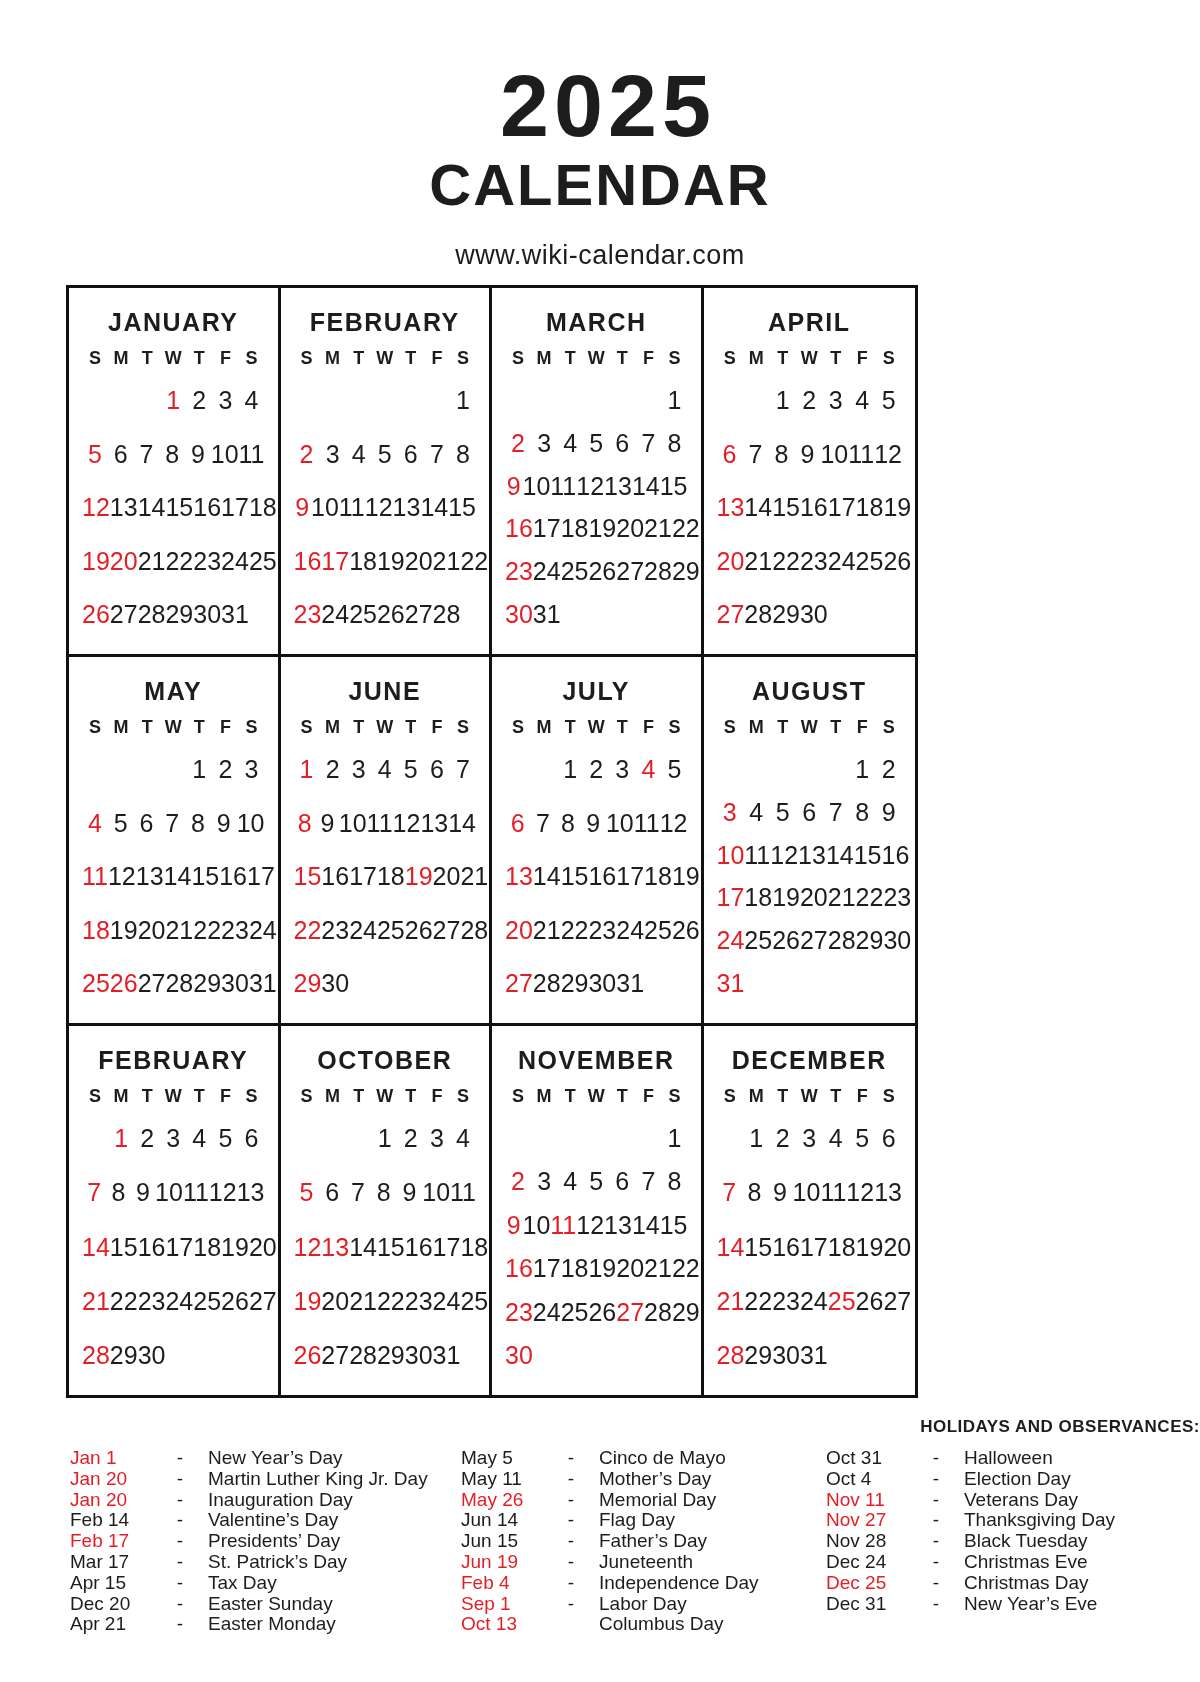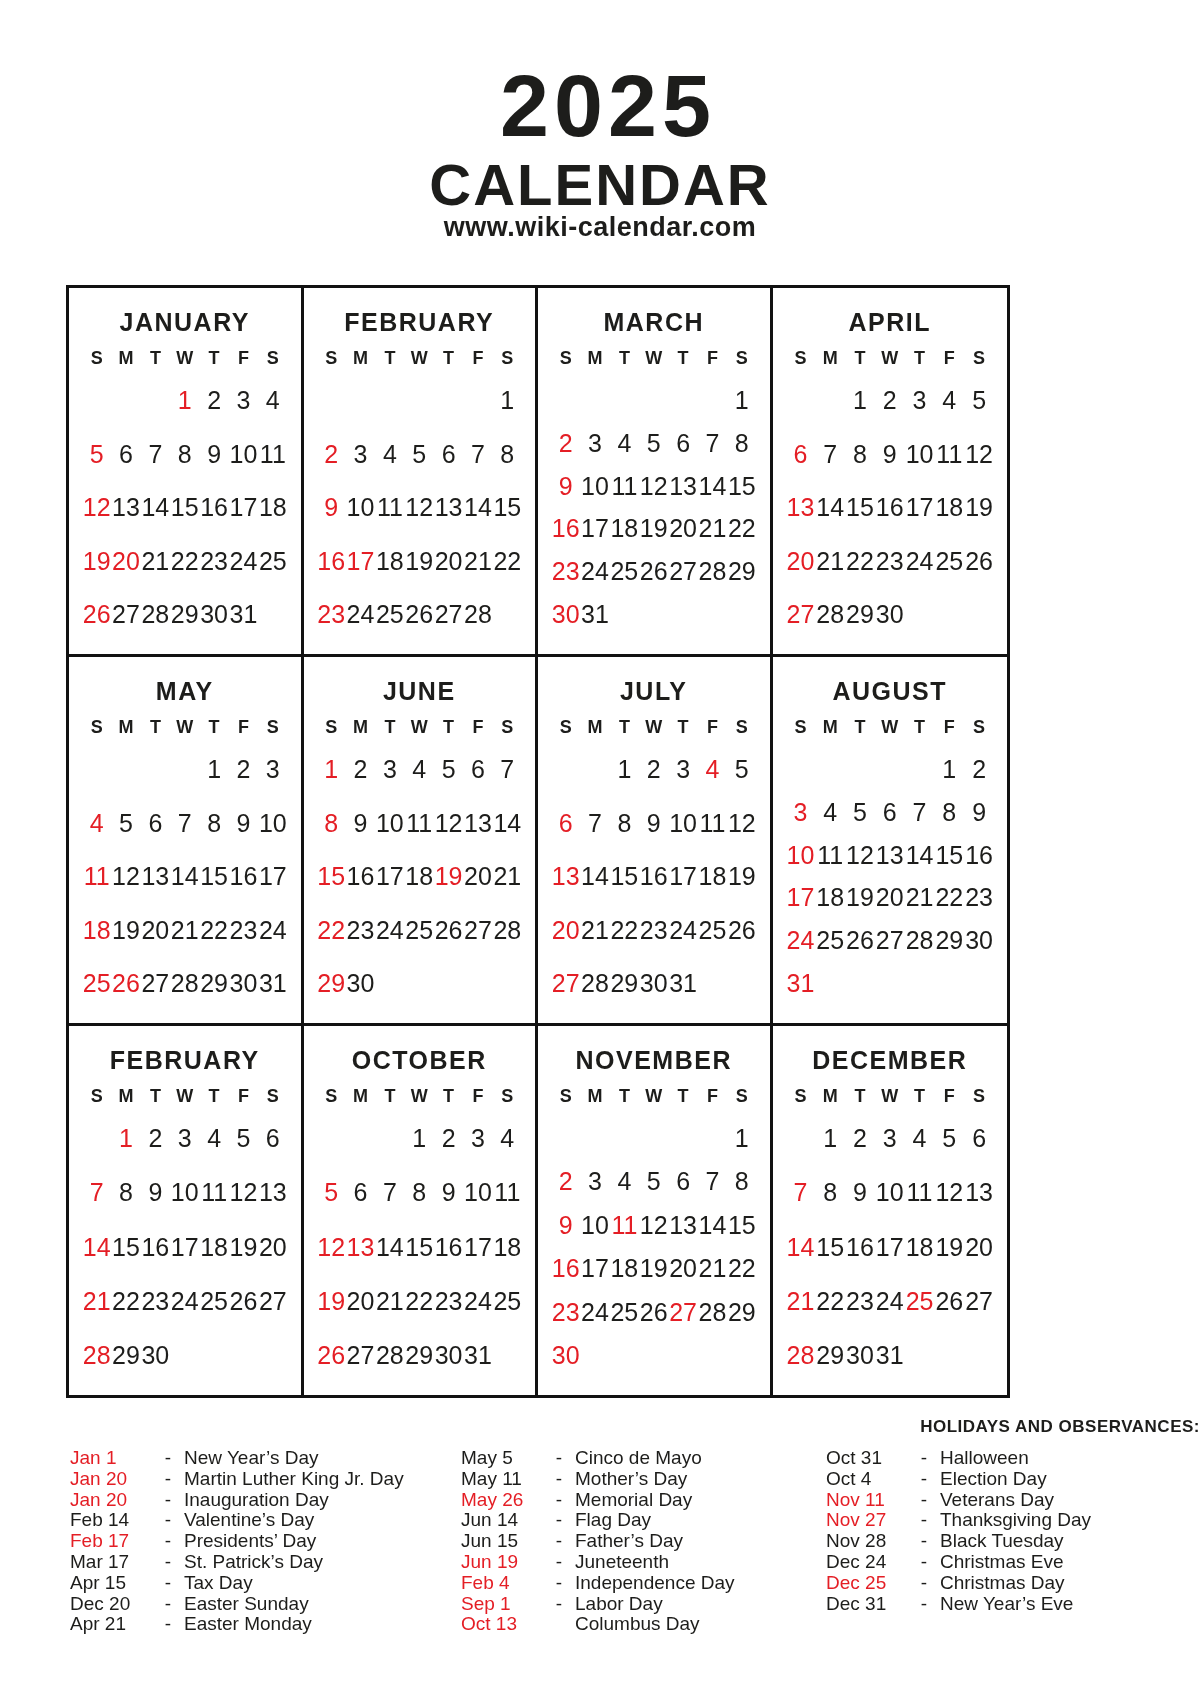--- a/index.html
+++ b/index.html
@@ -16,26 +16,26 @@
   
   .year-title{
     position:absolute;top:62px;left:0;width:100%;text-align:center;
     font-size:88px;font-weight:700;line-height:1;letter-spacing:5px;margin-left:8px;
   }
   .cal-title{
     position:absolute;top:156px;left:0;width:100%;text-align:center;
     font-size:58px;font-weight:700;line-height:1;letter-spacing:2px;
   }
   .site-url{
-    position:absolute;top:212px;left:0;width:100%;text-align:center;
-    font-size:27px;font-weight:700;letter-spacing:0.5px;
+    position:absolute;top:240px;left:0;width:100%;text-align:center;
+    font-size:27px;font-weight:400;letter-spacing:0.5px;
   }
   
   .cal-grid{
-    position:absolute;left:66px;top:285px;width:944px;height:1113px;
+    position:absolute;left:66px;top:285px;width:852px;height:1113px;
     border:3px solid var(--border);box-sizing:border-box;
     display:grid;grid-template-columns:repeat(4,1fr);grid-template-rows:repeat(3,1fr);
   }
   .month{
     position:relative;box-sizing:border-box;
     border-right:3px solid var(--border);border-bottom:3px solid var(--border);
   }
   .month:nth-child(4n){border-right:none;}
   .month:nth-child(n+9){border-bottom:none;}
   .month-name{
@@ -63,21 +63,21 @@
   .holidays-heading{
     position:absolute;top:1417px;left:0;width:100%;text-align:right;
     font-size:17px;font-weight:700;letter-spacing:0.5px;color:var(--black);
   }
   .hcol{position:absolute;top:1448px;}
   .hcol-1{left:70px;}
   .hcol-2{left:461px;}
   .hcol-3{left:826px;}
   .hrow{
     display:grid;grid-template-columns:82px 32px auto;
-    font-size:19px;line-height:20.8px;white-space:nowrap;align-items:baseline;
+    font-size:19px;line-height:20.8px;white-space:nowrap;align-items:baseline;gap:12px;
   }
   .hdate{color:var(--black);}
   .hdate.red{color:var(--red);}
   .hsep{text-align:center;}
   .hname{color:var(--black);}
 </style>
 </head>
 <body>
 
 <div class="year-title">2025</div>

